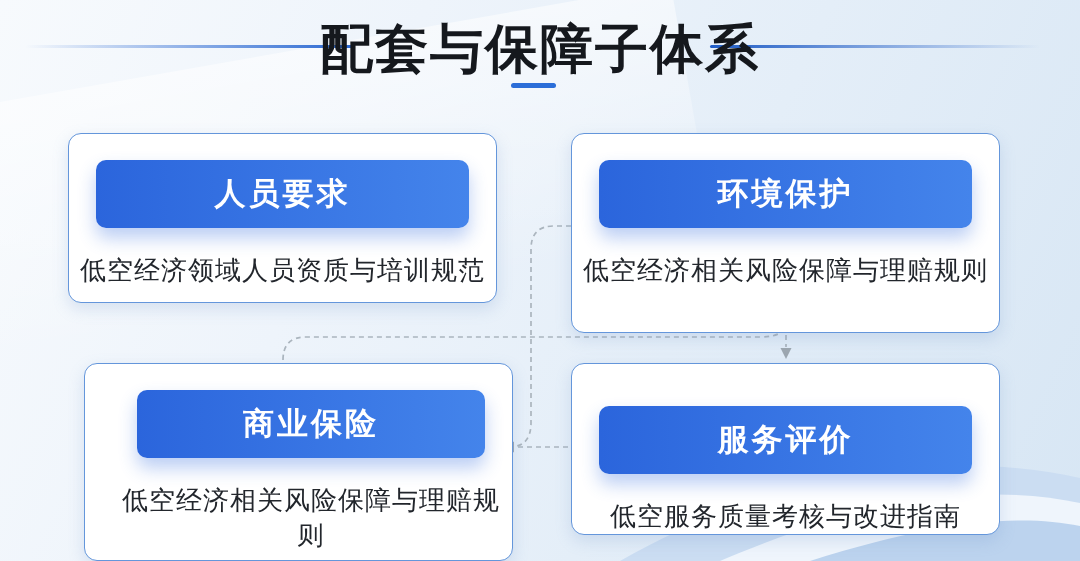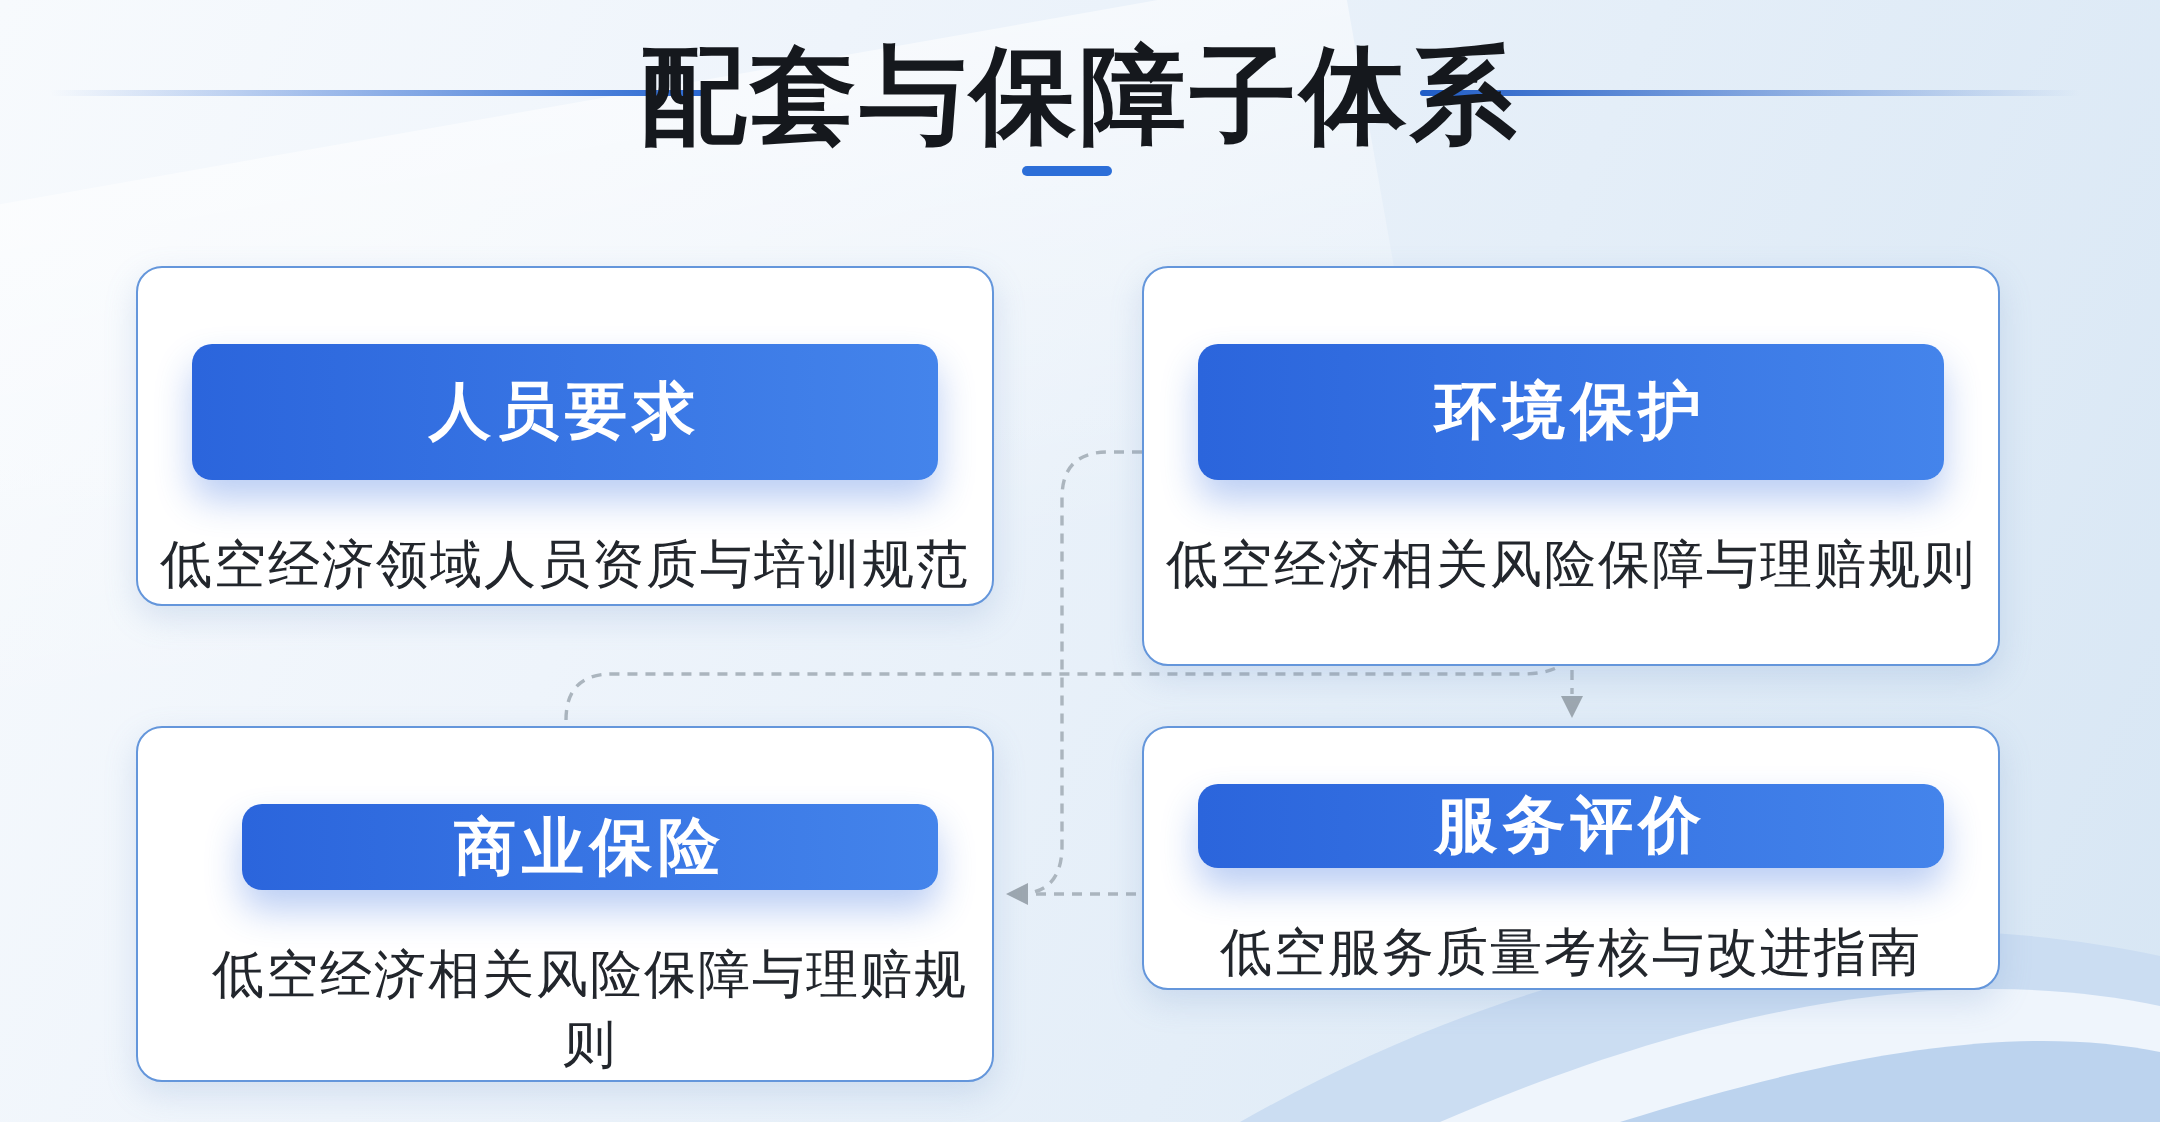--- a/index.html
+++ b/index.html
@@ -34,24 +34,24 @@
 
   
   .card{
     position:absolute;background:#ffffff;
     border:1.5px solid #6496db;border-radius:13px;
     box-shadow:0 6px 16px rgba(110,145,200,.22);
     display:flex;flex-direction:column;align-items:center;box-sizing:border-box;
   }
   .card.tl{left:68px;top:133px;width:429px;height:170px;}
   .card.tr{left:571px;top:133px;width:429px;height:200px;}
-  .card.bl{left:68px;top:363px;width:429px;height:178px;padding-left:25px;}
-  .card.br{left:571px;top:363px;width:429px;height:132px;justify-content:flex-end;}
+  .card.bl{left:84px;top:363px;width:429px;height:198px;padding-left:25px;}
+  .card.br{left:571px;top:363px;width:429px;height:172px;justify-content:flex-end;}
   .card-header{
-    margin-top:38px;width:calc(100% - 54px);height:68px;border-radius:10px;
+    margin-top:26px;width:calc(100% - 54px);height:68px;border-radius:10px;
     background:linear-gradient(to right,#2b65dc,#4484eb);
     box-shadow:0 10px 18px rgba(44,103,222,.32);
     display:flex;align-items:center;justify-content:center;
     color:#ffffff;font-size:31px;font-weight:700;letter-spacing:3px;
   }
   .card-desc{
     margin-top:25px;font-size:26px;font-weight:500;color:#22262c;
     letter-spacing:1px;text-align:center;
   }
 

